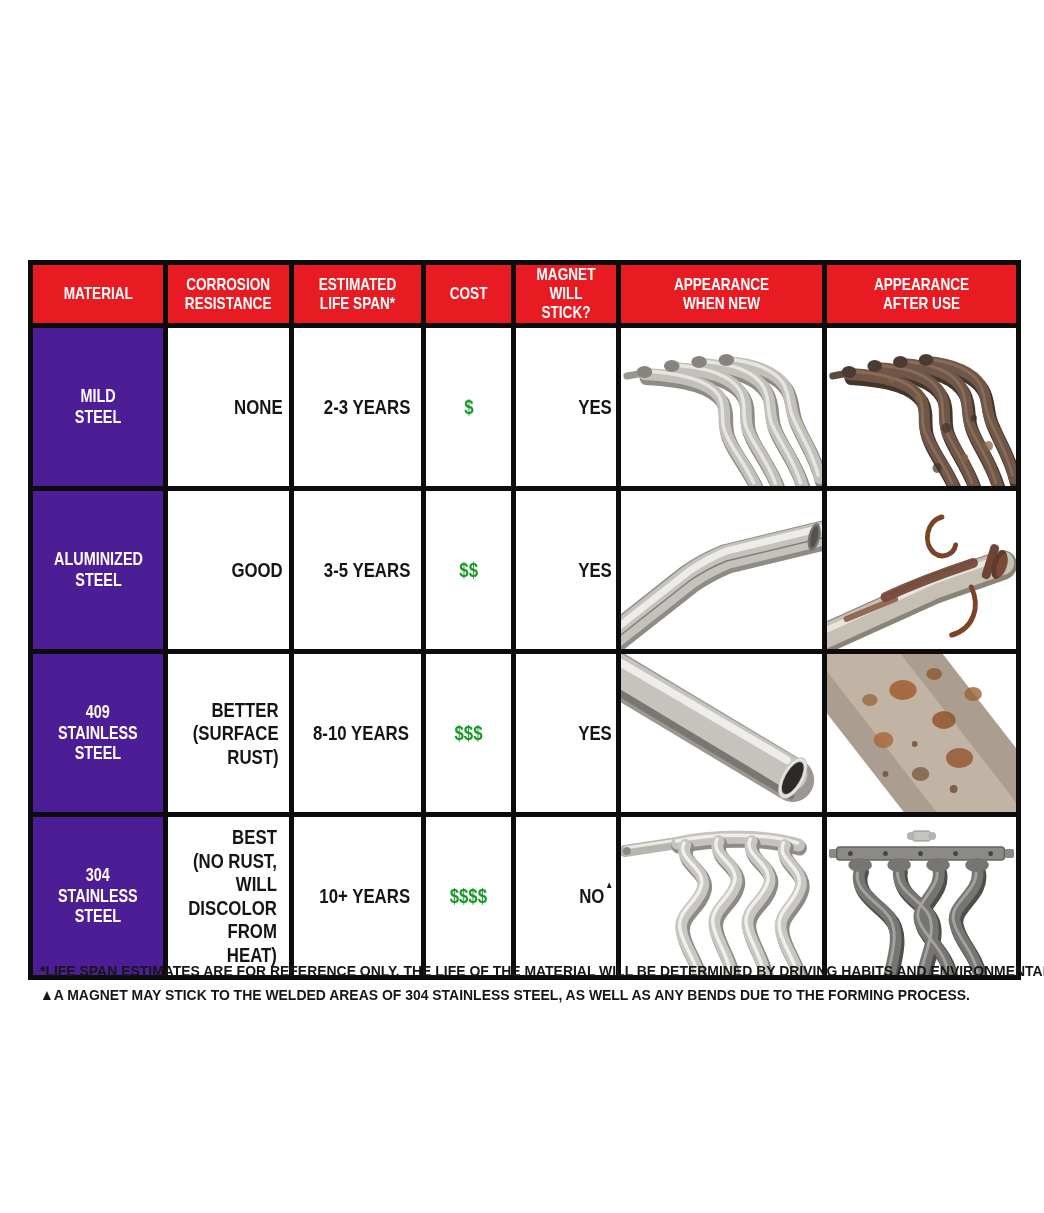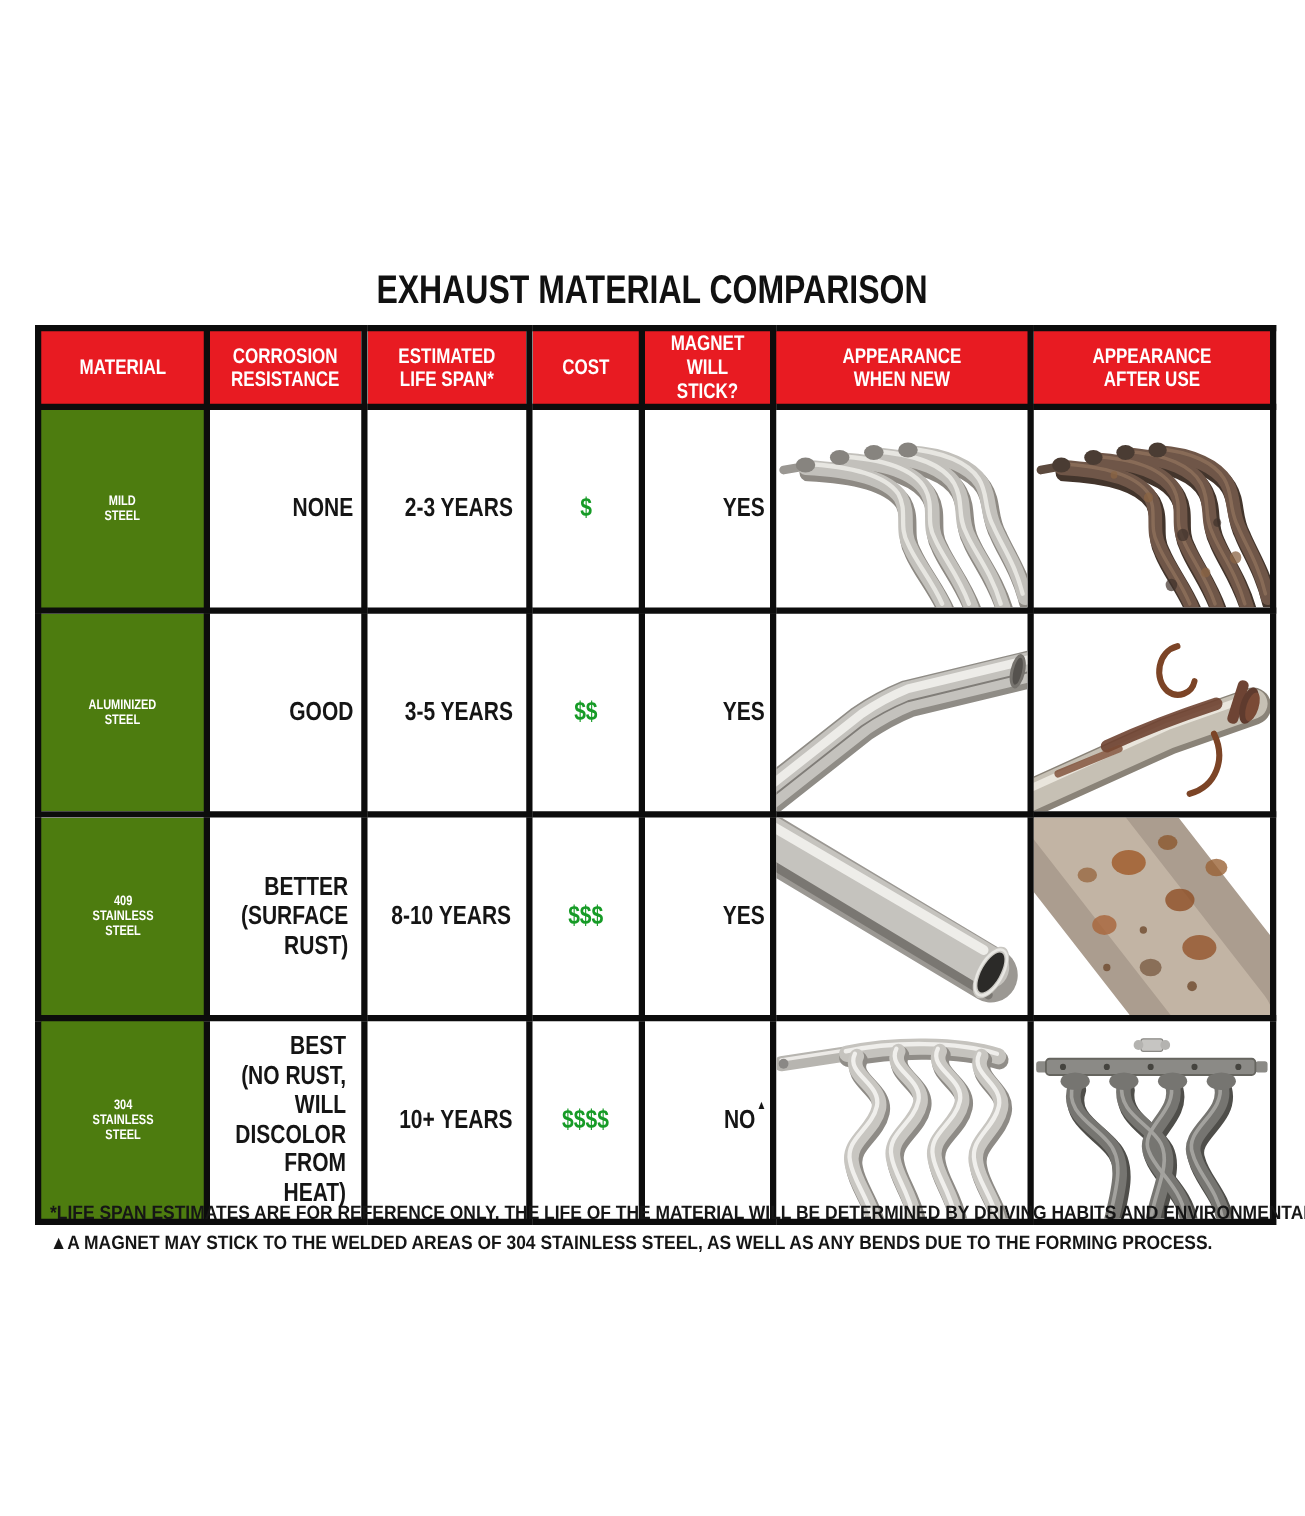--- a/index.html
+++ b/index.html
@@ -10,36 +10,35 @@
   .cnd{display:inline-block;transform:scaleX(.8);transform-origin:center;
        white-space:pre-line;line-height:1.12;}
   .cnd-l{display:inline-block;transform:scaleX(.9);transform-origin:left center;white-space:nowrap;}
   table.cmp{position:absolute;left:28px;top:260px;width:988px;
             border-collapse:collapse;table-layout:fixed;background:#fff;}
   .cmp th,.cmp td{border:5px solid #0c0c0c;text-align:center;vertical-align:middle;
                   padding:0;overflow:hidden;}
   .cmp thead tr{height:62px;}
   .cmp tbody tr{height:158px;}
   .cmp th{background:#e81b22;color:#fff;font-size:17px;}
-  td.mat{background:#4d7c0f;color:#fff;font-size:11px;}
+  td.mat{background:#4c1d95;color:#fff;font-size:18px;}
   td.val{font-size:21px;color:#151515;text-align:right;}
   td.cost{font-size:21px;color:#169b26;}
   td.photo{padding:0;background:#fff;}
   td.photo svg{display:block;width:100%;height:158px;}
   sup.tri{font-size:10px;position:relative;top:-7px;left:1px;}
   .footnotes{position:absolute;left:40px;top:962px;font-size:15.5px;color:#161616;}
   .fn{margin:0 0 6px 0;}
   .ph path{fill:none;stroke-linecap:round;stroke-linejoin:round;}
 </style>
 </head>
 <body>
 
 <div class="page">
 
-  <h1 class="title"><span class="cnd">EXHAUST MATERIAL COMPARISON</span></h1>
 
   <table class="cmp">
     <colgroup>
       <col style="width:135px">
         <col style="width:126px">
         <col style="width:132px">
       <col style="width:90px">
         <col style="width:105px">
         <col style="width:206px">
         <col style="width:194px">

